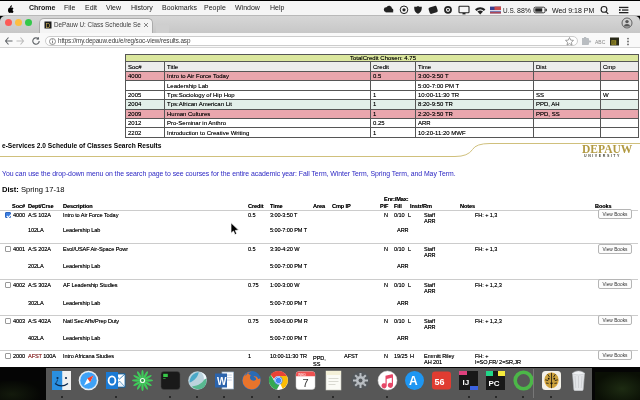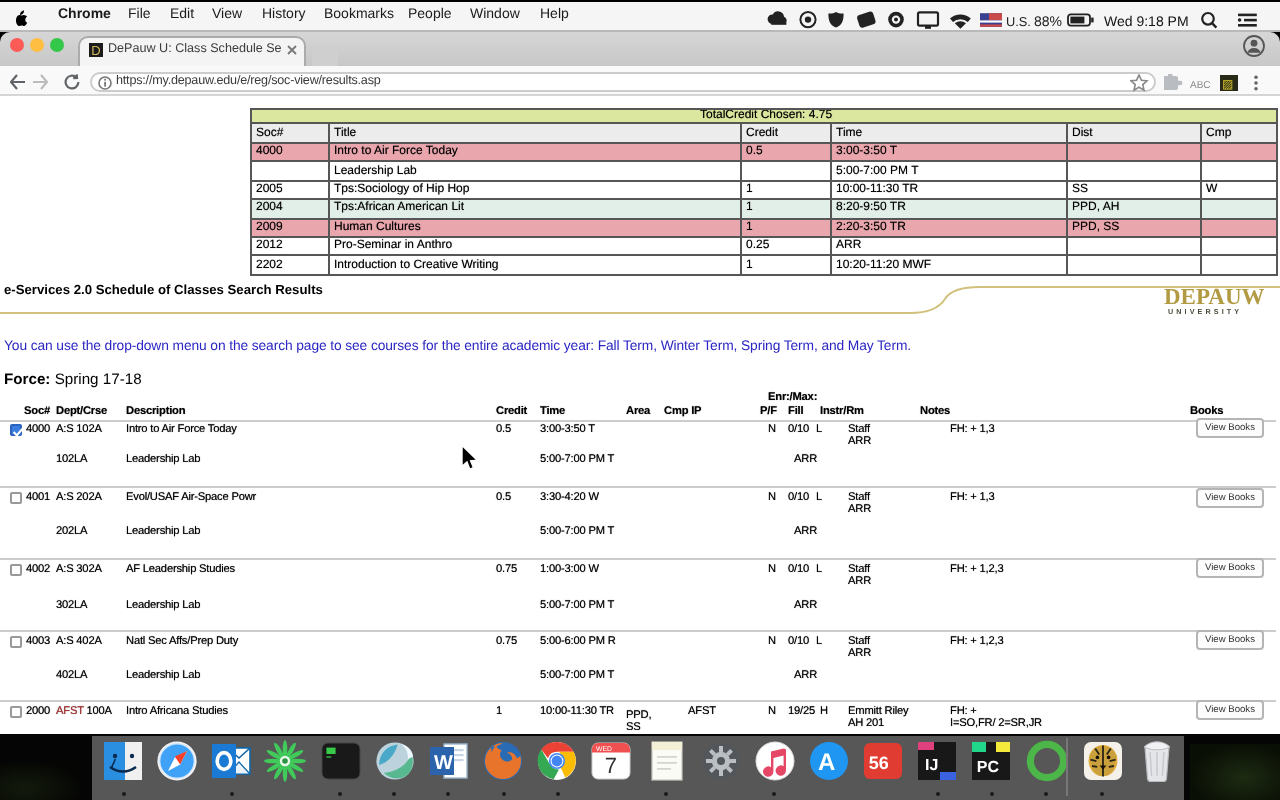--- a/index.html
+++ b/index.html
@@ -221,21 +221,21 @@
       </table>
     <div id="h1">e-Services 2.0 Schedule of Classes Search Results</div>
     <svg class="abs" style="left:0;top:94px;" width="640" height="20" viewBox="0 0 640 20">
         <path d="M0 61.5 H455 Q468 61.5 472.5 54.5 Q476 48.5 490 48.5 H640" transform="translate(0,-47)" fill="none" stroke="#d0c07c" stroke-width="1"></path>
       </svg>
     <div id="logo">
       <div class="abs" style="left:1px;top:1.5px;font-family:'Liberation Serif',serif;font-weight:bold;font-size:11.5px;color:#b29a42;letter-spacing:0px;">DEPAUW</div>
       <div class="abs" style="left:3px;top:12.5px;font-size:3.6px;color:#4a4a3a;letter-spacing:1.55px;font-weight:bold;">UNIVERSITY</div>
     </div>
     <div id="bluep">You can use the drop-down menu on the search page to see courses for the entire academic year: Fall Term, Winter Term, Spring Term, and May Term.</div>
-    <div id="term"><b>Force:</b> Spring 17-18</div>
+    <div id="term"><b>Dist:</b> Spring 17-18</div>
     <div class="t5b" style="left:12px;top:155px;">Soc#</div>
     <div class="t5b" style="left:28px;top:155px;">Dept/Crse</div>
     <div class="t5b" style="left:63px;top:155px;">Description</div>
     <div class="t5b" style="left:248px;top:155px;">Credit</div>
     <div class="t5b" style="left:270px;top:155px;">Time</div>
     <div class="t5b" style="left:313px;top:155px;">Area</div>
     <div class="t5b" style="left:332px;top:155px;">Cmp IP</div>
     <div class="t5b" style="left:384px;top:148px;">Enr:/Max:</div>
     <div class="t5b" style="left:380px;top:155px;">P/F</div>
     <div class="t5b" style="left:394px;top:155px;">Fill</div>

